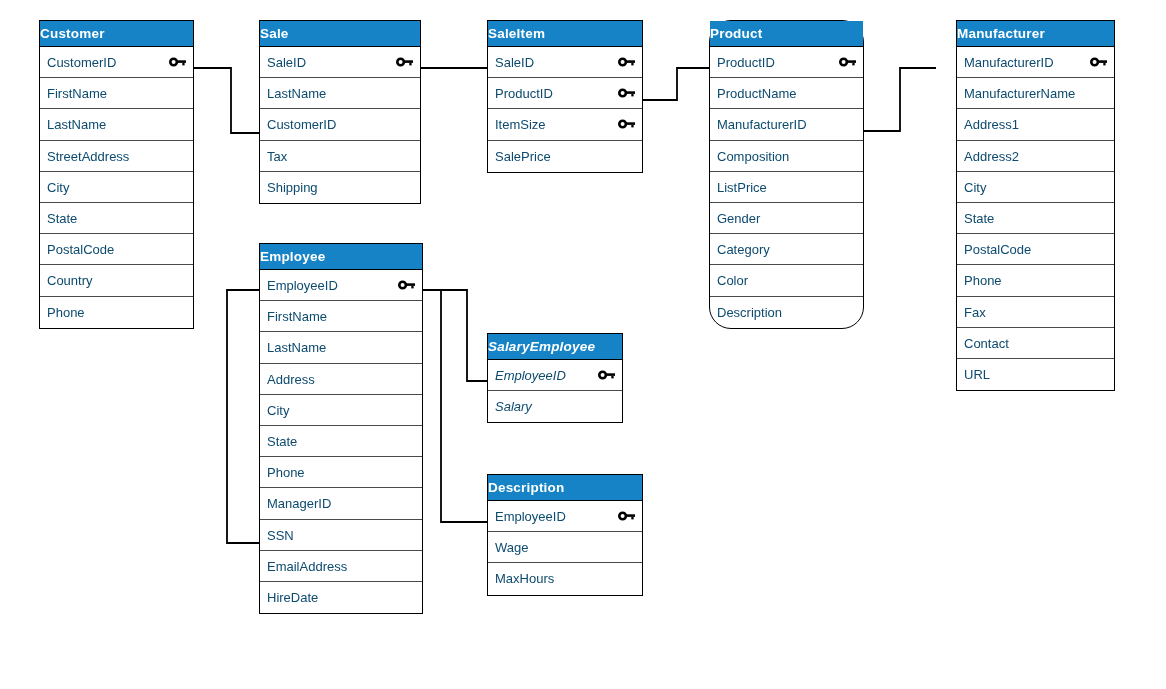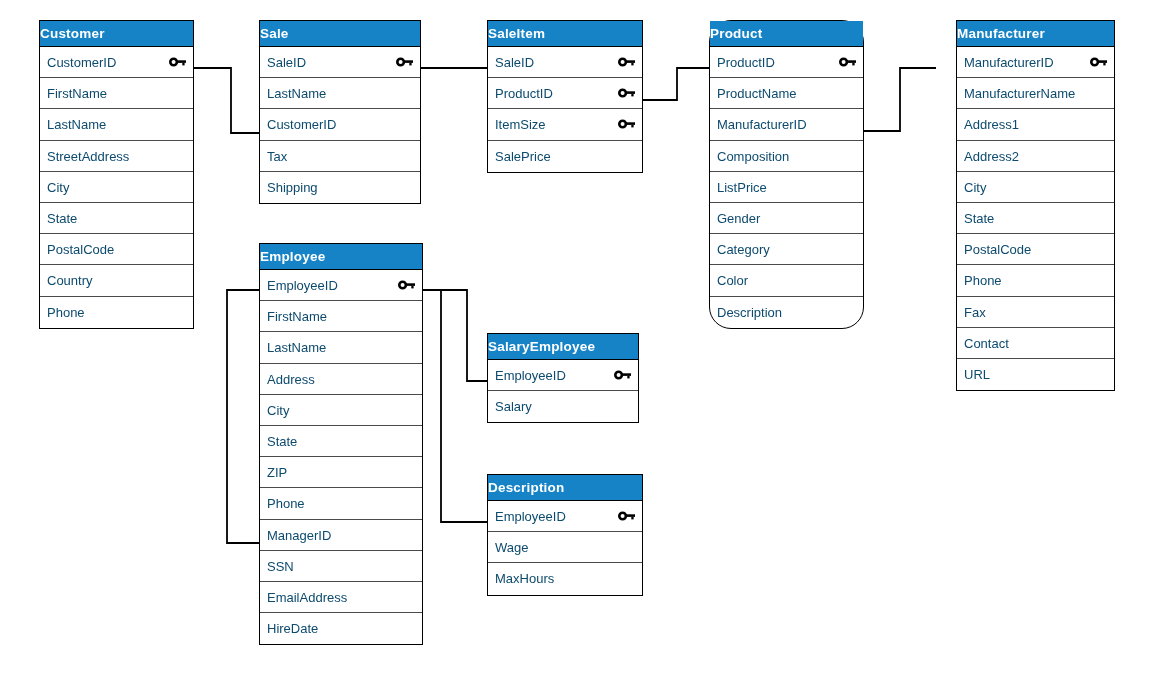--- a/index.html
+++ b/index.html
@@ -191,29 +191,28 @@
         <div class="attr-row"><span class="attr-name">EmployeeID</span><svg class="key-icon" viewBox="0 0 17 10">
             <path d="M4.6,0.4 A4.6,4.6 0 1,0 4.6,9.6 A4.6,4.6 0 1,0 4.6,0.4 Z M4.6,3.0 A2.0,2.0 0 1,1 4.6,7.0 A2.0,2.0 0 1,1 4.6,3.0 Z" fill="#000000" fill-rule="evenodd"></path>
             <rect x="8" y="3.3" width="9" height="2.6" fill="#000000"></rect>
             <rect x="13.3" y="5.9" width="2.3" height="2.5" fill="#000000"></rect>
           </svg></div>
         <div class="attr-row"><span class="attr-name">FirstName</span></div>
         <div class="attr-row"><span class="attr-name">LastName</span></div>
         <div class="attr-row"><span class="attr-name">Address</span></div>
         <div class="attr-row"><span class="attr-name">City</span></div>
         <div class="attr-row"><span class="attr-name">State</span></div>
-        <div class="attr-row"><span class="attr-name">ZIP</span></div>
         <div class="attr-row"><span class="attr-name">Phone</span></div>
         <div class="attr-row"><span class="attr-name">ManagerID</span></div>
         <div class="attr-row"><span class="attr-name">SSN</span></div>
         <div class="attr-row"><span class="attr-name">EmailAddress</span></div>
         <div class="attr-row"><span class="attr-name">HireDate</span></div>
       </div>
     </div>
-    <div class="entity" style="left: 487px; top: 333px; width: 152px; border-color: rgb(0, 0, 0);">
+    <div class="entity" style="left: 487px; top: 333px; width: 136px; border-color: rgb(0, 0, 0); font-style: italic;">
       <div class="entity-header" style="background: rgb(22, 131, 198); color: rgb(255, 255, 255);">SalaryEmployee</div>
       <div class="attr-list">
         <div class="attr-row"><span class="attr-name">EmployeeID</span><svg class="key-icon" viewBox="0 0 17 10">
             <path d="M4.6,0.4 A4.6,4.6 0 1,0 4.6,9.6 A4.6,4.6 0 1,0 4.6,0.4 Z M4.6,3.0 A2.0,2.0 0 1,1 4.6,7.0 A2.0,2.0 0 1,1 4.6,3.0 Z" fill="#000000" fill-rule="evenodd"></path>
             <rect x="8" y="3.3" width="9" height="2.6" fill="#000000"></rect>
             <rect x="13.3" y="5.9" width="2.3" height="2.5" fill="#000000"></rect>
           </svg></div>
         <div class="attr-row"><span class="attr-name">Salary</span></div>
       </div>
     </div>

